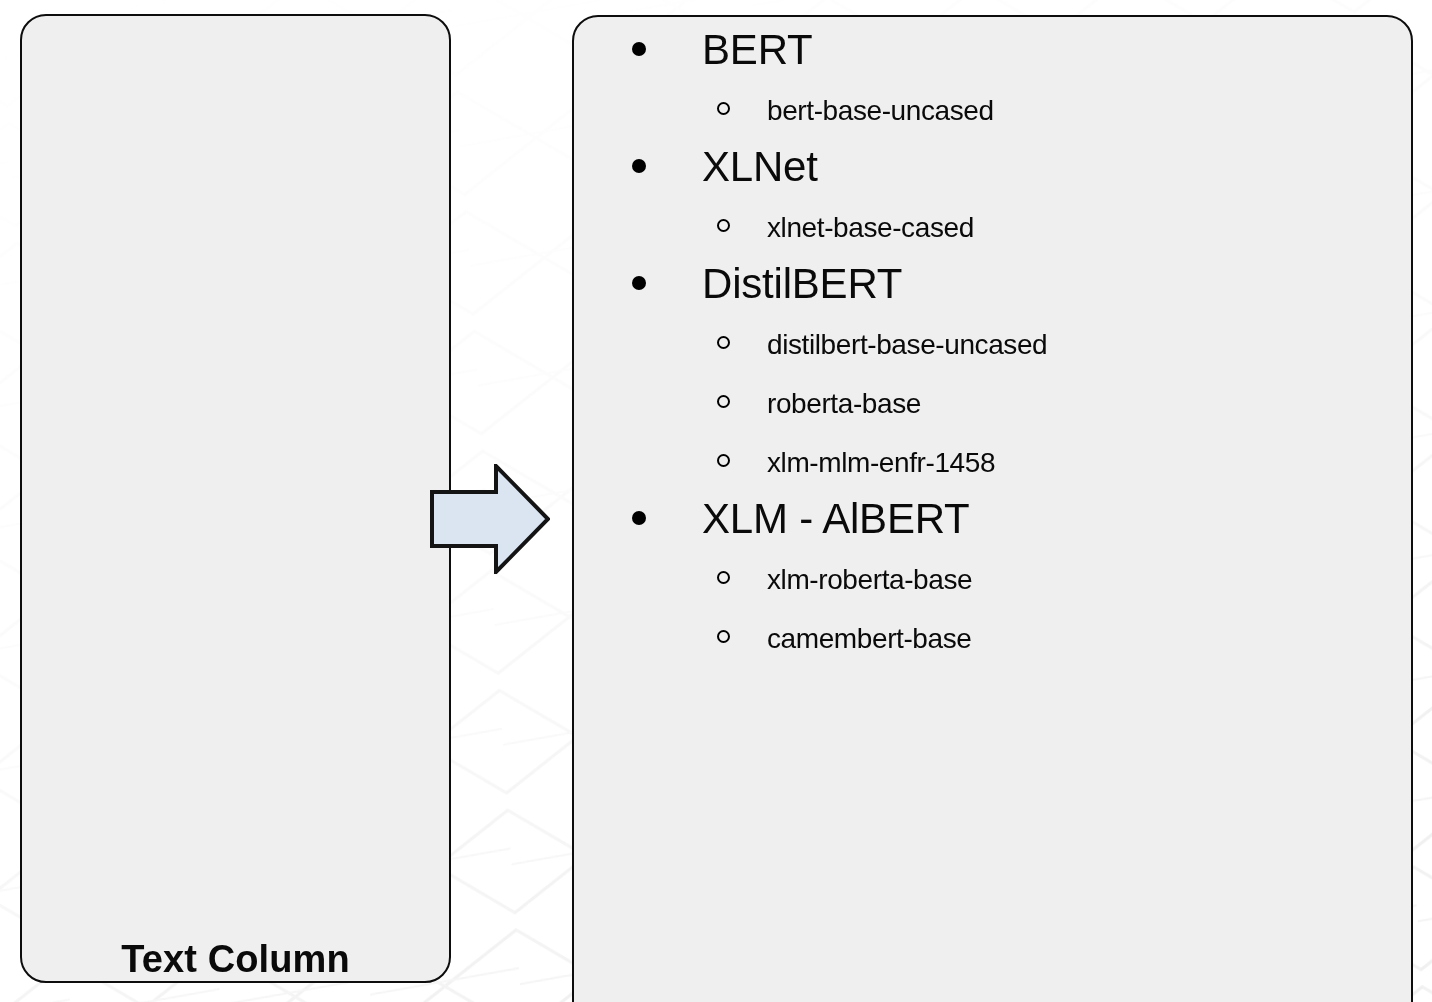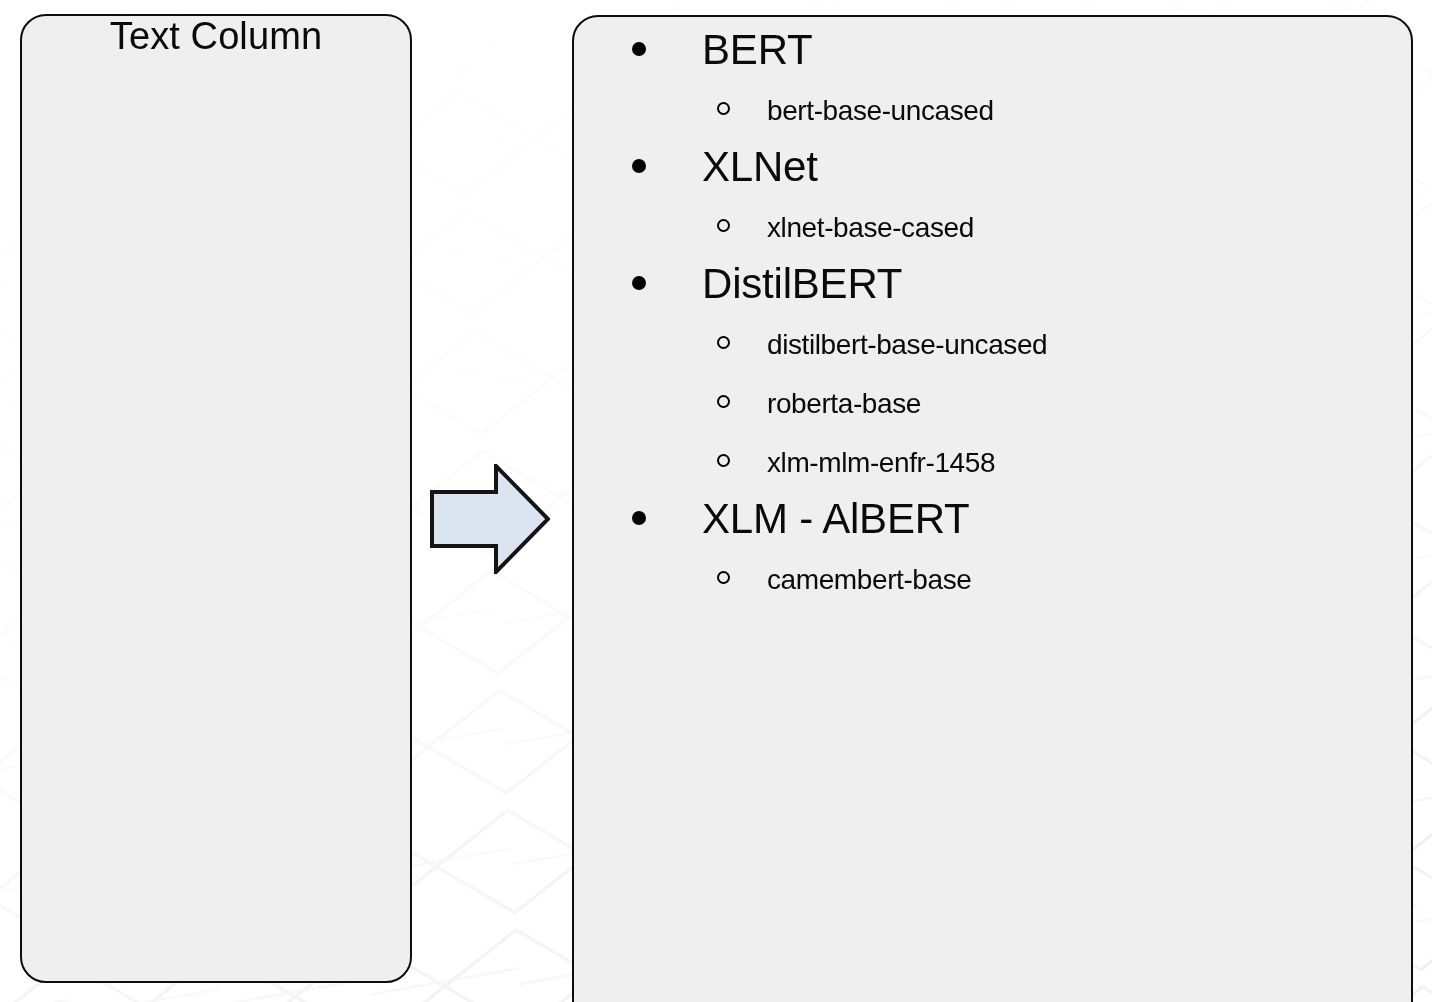--- a/index.html
+++ b/index.html
@@ -42,25 +42,26 @@
     position: absolute;
     background: #efefef;
     border: 2px solid #0d0d0d;
     border-radius: 26px;
     box-sizing: border-box;
   }
 
   #left-box {
     left: 20px;
     top: 14px;
-    width: 392px;
+    width: 431px;
     height: 969px;
     display: flex;
-    align-items: flex-start;
+    align-items: flex-end;
     justify-content: center;
+    font-weight: bold;
   }
 
   #left-box-label {
     font-size: 38px;
     line-height: 1.1;
     letter-spacing: 0.1px;
     white-space: nowrap;
     color: #0a0a0a;
   }
 
@@ -232,20 +233,24 @@
           <div class="row level2">
             <span class="bullet bullet-circle"></span>
             <span class="label-l2">xlm-mlm-enfr-1458</span>
           </div>
         </li>
         <li class="group">
           <div class="row level1">
             <span class="bullet bullet-disc"></span>
             <span class="label-l1">XLM - AlBERT</span>
           </div>
+          <div class="row level2">
+            <span class="bullet bullet-circle"></span>
+            <span class="label-l2">xlm-roberta-base</span>
+          </div>
         </li>
         <li class="group">
           <div class="row level2">
             <span class="bullet bullet-circle"></span>
             <span class="label-l2">camembert-base</span>
           </div>
         </li>
       </ul>
   </div>
 

